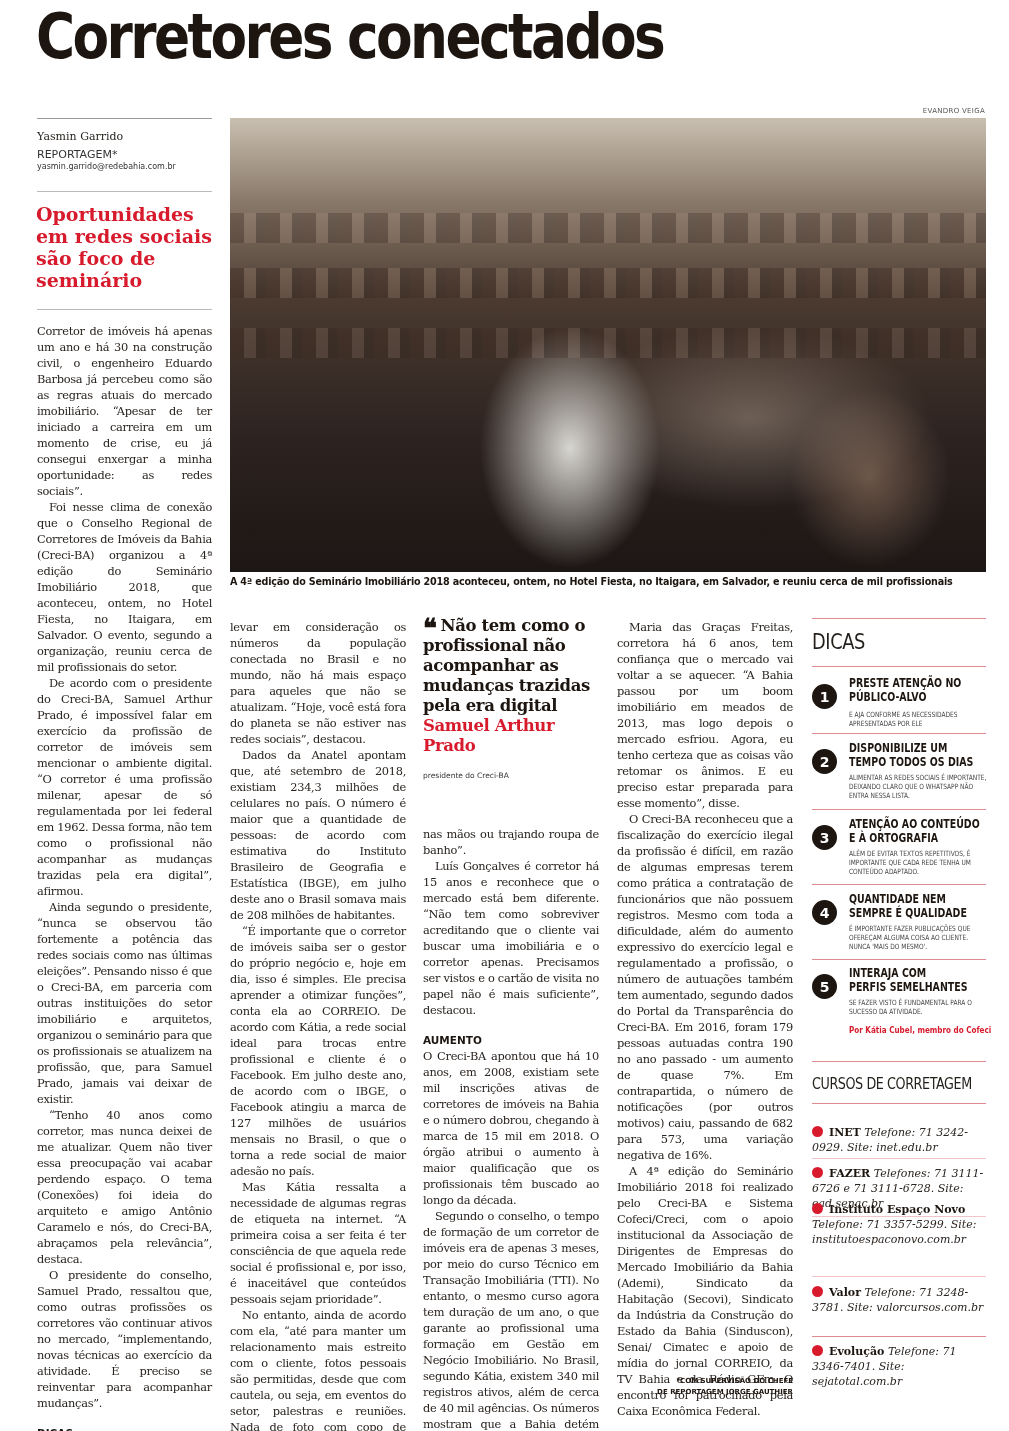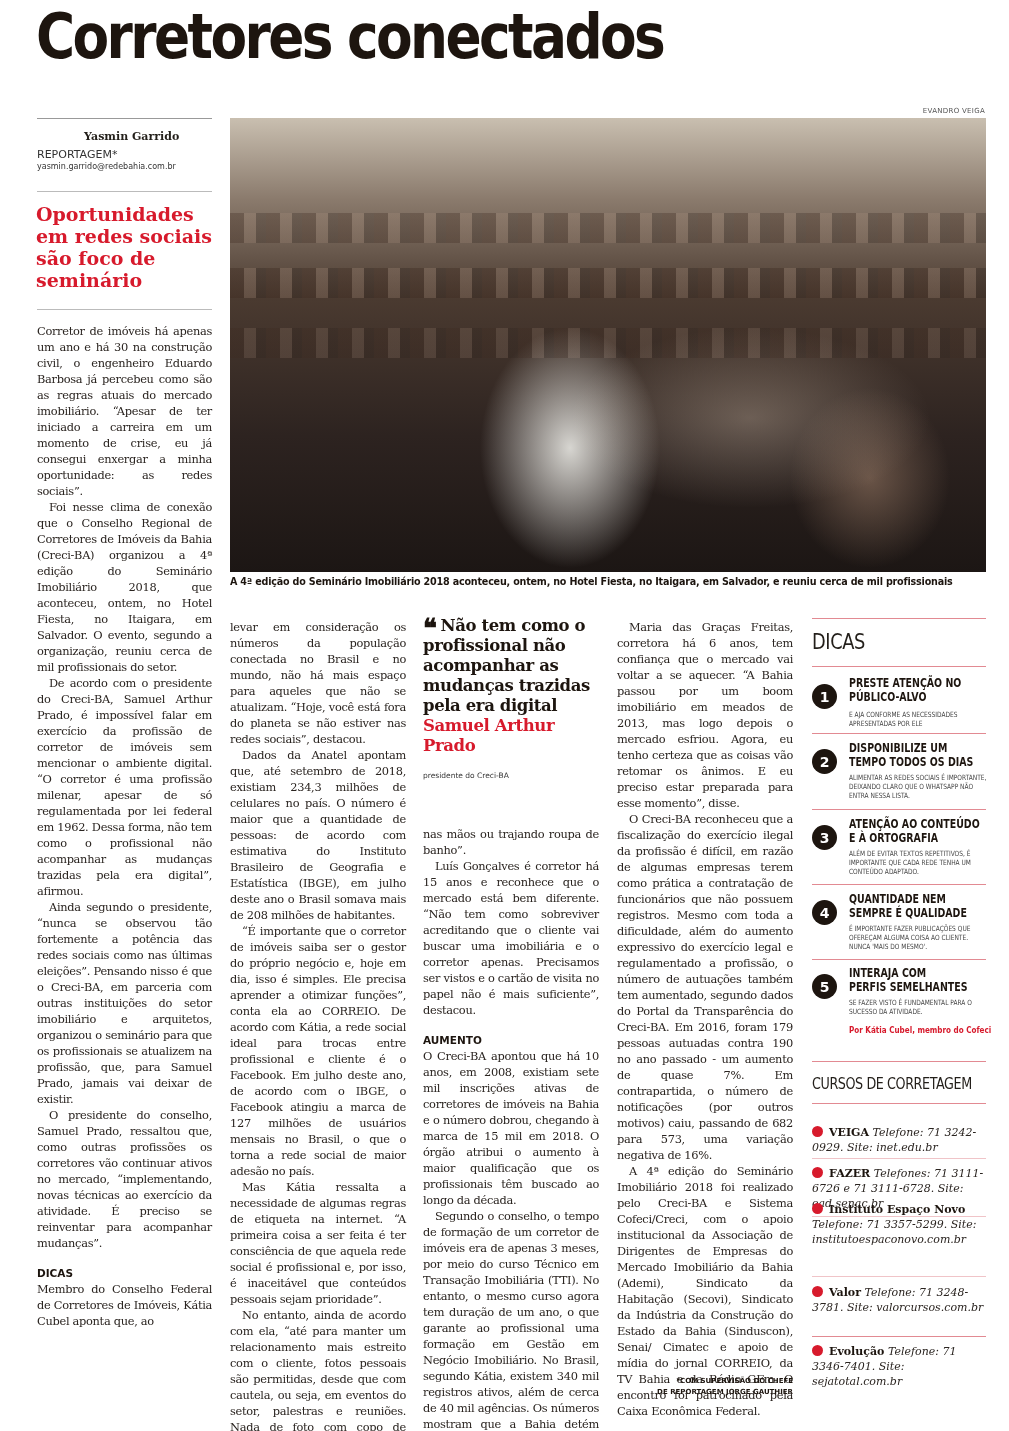--- a/index.html
+++ b/index.html
@@ -12,21 +12,21 @@
     font-size: 62px; letter-spacing: -3px; color: #1d150f; line-height: 1.05;
     transform: scaleX(0.86); transform-origin: left top;
   }
   .photo-credit {
     position: absolute; right: 24px; top: 107px;
     font-family: "DejaVu Sans", sans-serif; font-size: 7px; color: #555; letter-spacing: 0.3px;
   }
 
   
   .hr { position: absolute; height: 1px; background: #999; }
-  .byline-name { position: absolute; left: 37px; top: 130px; font-family: "DejaVu Serif", serif; font-weight: bold; font-size: 11px; margin-left: 47px; }
+  .byline-name { position: absolute; left: 37px; top: 130px; font-family: "DejaVu Serif", serif; font-weight: normal; font-size: 11px; }
   .byline-role { position: absolute; left: 37px; top: 148px; font-family: "DejaVu Sans", sans-serif; font-size: 11px; color:#333;}
   .byline-email { position: absolute; left: 37px; top: 162px; font-family: "DejaVu Sans", sans-serif; font-size: 8px; color:#333;}
   .subhead {
     position: absolute; left: 36px; top: 203px; width: 180px;
     font-family: "DejaVu Serif", serif; font-size: 19px; line-height: 22px; color: #d71a2c;
   }
 
   
   .photo {
     position: absolute; left: 230px; top: 118px; width: 756px; height: 454px;
@@ -114,20 +114,21 @@
   <div class="crowd-row" style="top:150px;opacity:.6"></div>
   <div class="crowd-row" style="top:210px;opacity:.45"></div>
 </div>
 <div class="caption">A 4ª edição do Seminário Imobiliário 2018 aconteceu, ontem, no Hotel Fiesta, no Itaigara, em Salvador, e reuniu cerca de mil profissionais</div>
 
 <div class="col" id="col1">
   <p>Corretor de imóveis há apenas um ano e há 30 na construção civil, o engenheiro Eduardo Barbosa já percebeu como são as regras atuais do mercado imobiliário. “Apesar de ter iniciado a carreira em um momento de crise, eu já consegui enxergar a minha oportunidade: as redes sociais”.</p>
   <p class="ind">Foi nesse clima de conexão que o Conselho Regional de Corretores de Imóveis da Bahia (Creci-BA) organizou a 4ª edição do Seminário Imobiliário 2018, que aconteceu, ontem, no Hotel Fiesta, no Itaigara, em Salvador. O evento, segundo a organização, reuniu cerca de mil profissionais do setor.</p>
   <p class="ind">De acordo com o presidente do Creci-BA, Samuel Arthur Prado, é impossível falar em exercício da profissão de corretor de imóveis sem mencionar o ambiente digital. “O corretor é uma profissão milenar, apesar de só regulamentada por lei federal em 1962. Dessa forma, não tem como o profissional não acompanhar as mudanças trazidas pela era digital”, afirmou.</p>
   <p class="ind">Ainda segundo o presidente, “nunca se observou tão fortemente a potência das redes sociais como nas últimas eleições”. Pensando nisso é que o Creci-BA, em parceria com outras instituições do setor imobiliário e arquitetos, organizou o seminário para que os profissionais se atualizem na profissão, que, para Samuel Prado, jamais vai deixar de existir.</p>
+  <p class="ind">“Tenho 40 anos como corretor, mas nunca deixei de me atualizar. Quem não tiver essa preocupação vai acabar perdendo espaço. O tema (Conexões) foi ideia do arquiteto e amigo Antônio Caramelo e nós, do Creci-BA, abraçamos pela relevância”, destaca.</p>
   <p class="ind">O presidente do conselho, Samuel Prado, ressaltou que, como outras profissões os corretores vão continuar ativos no mercado, “implementando, novas técnicas ao exercício da atividade. É preciso se reinventar para acompanhar mudanças”.</p>
   <div class="sec-title" style="margin-top:14px;">DICAS</div>
   <p>Membro do Conselho Federal de Corretores de Imóveis, Kátia Cubel aponta que, ao</p>
 </div>
 
 <div class="col" id="col2">
   <p>levar em consideração os números da população conectada no Brasil e no mundo, não há mais espaço para aqueles que não se atualizam. “Hoje, você está fora do planeta se não estiver nas redes sociais”, destacou.</p>
   <p class="ind">Dados da Anatel apontam que, até setembro de 2018, existiam 234,3 milhões de celulares no país. O número é maior que a quantidade de pessoas: de acordo com estimativa do Instituto Brasileiro de Geografia e Estatística (IBGE), em julho deste ano o Brasil somava mais de 208 milhões de habitantes.</p>
   <p class="ind">“É importante que o corretor de imóveis saiba ser o gestor do próprio negócio e, hoje em dia, isso é simples. Ele precisa aprender a otimizar funções”, conta ela ao CORREIO. De acordo com Kátia, a rede social ideal para trocas entre profissional e cliente é o Facebook. Em julho deste ano, de acordo com o IBGE, o Facebook atingiu a marca de 127 milhões de usuários mensais no Brasil, o que o torna a rede social de maior adesão no país.</p>
   <p class="ind">Mas Kátia ressalta a necessidade de algumas regras de etiqueta na internet. “A primeira coisa a ser feita é ter consciência de que aquela rede social é profissional e, por isso, é inaceitável que conteúdos pessoais sejam prioridade”.</p>
@@ -210,21 +211,21 @@
     </div>
   <div class="d" style="top:32px;">SE FAZER VISTO É FUNDAMENTAL PARA O SUCESSO DA ATIVIDADE.</div>
 </div>
 <div class="tip-credit">Por Kátia Cubel, membro do Cofeci</div>
 
 <div class="sb-hr" style="top:1061px;"></div>
 <div class="sb-title" style="top:1075px;font-size:15px;">CURSOS DE CORRETAGEM</div>
 <div class="sb-hr" style="top:1103px;"></div>
 
 <div class="course" style="top:1125px;">
-  <span class="dot"></span><b>VEIGA</b> <i>Telefone: 71 3242-0929. Site: inet.edu.br</i>
+  <span class="dot"></span><b>INET</b> <i>Telefone: 71 3242-0929. Site: inet.edu.br</i>
 </div>
 <div class="sb-hr" style="top:1158px;background:#f0c4c8;"></div>
 <div class="course" style="top:1166px;">
   <span class="dot"></span><b>FAZER</b> <i>Telefones: 71 3111-6726 e 71 3111-6728. Site: ead.senac.br</i>
 </div>
 <div class="sb-hr" style="top:1216px;background:#f0c4c8;"></div>
 <div class="course" style="top:1202px;">
   <span class="dot"></span><b>Instituto Espaço Novo</b> <i>Telefone: 71 3357-5299. Site: institutoespaconovo.com.br</i>
 </div>
 <div class="sb-hr" style="top:1276px;background:#f0c4c8;"></div>

